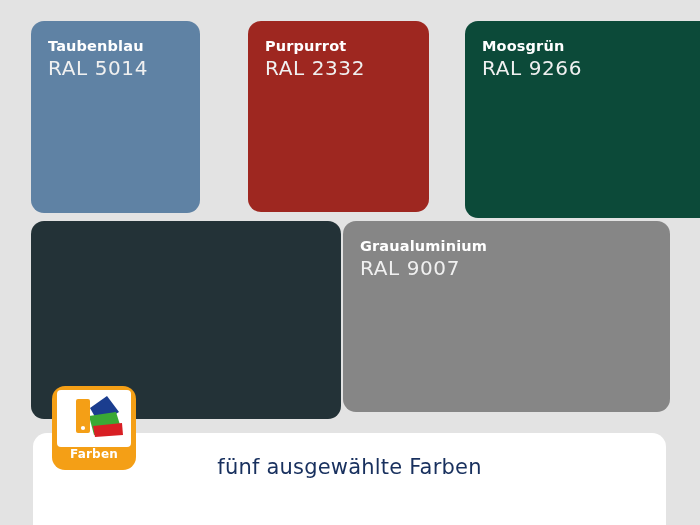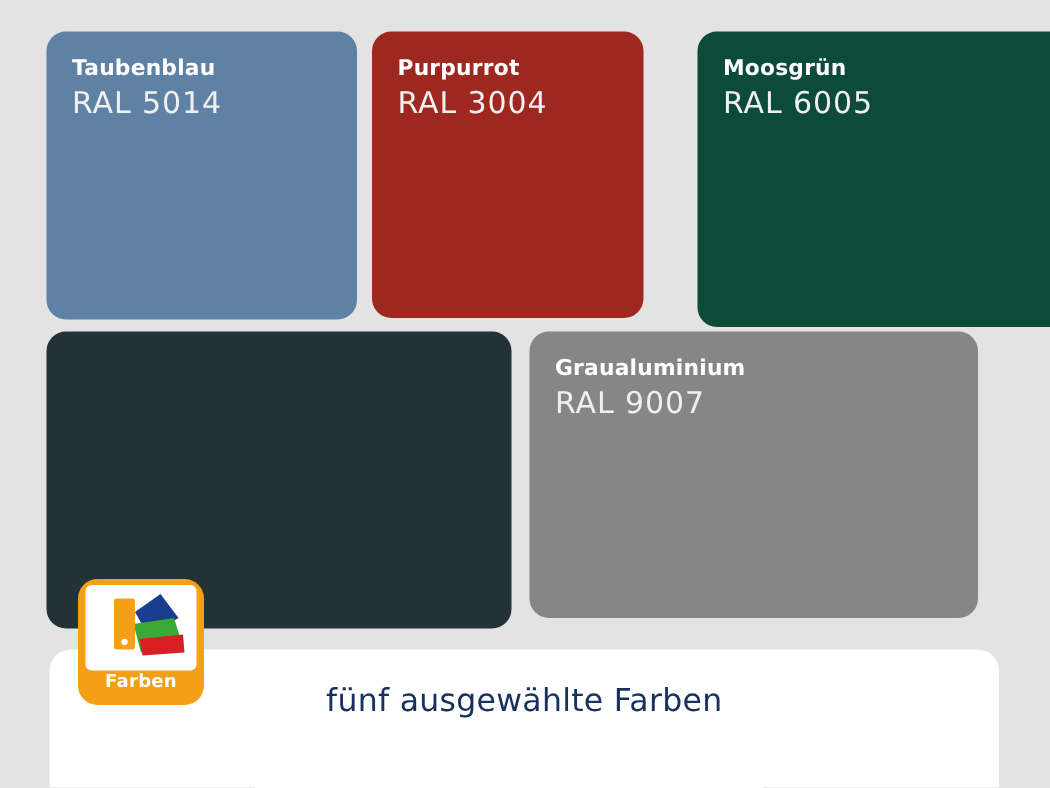--- a/index.html
+++ b/index.html
@@ -46,26 +46,26 @@
   .swatch .code {
     font-size: 20px;
     font-weight: normal;
     color: #f0f0f0;
     letter-spacing: 0.6px;
     white-space: nowrap;
     margin-top: 1px;
   }
 
   
-  #sw-taubenblau    { left: 31px;  top: 21px;  width: 207px; height: 192px; }
+  #sw-taubenblau    { left: 31px;  top: 21px;  width: 169px; height: 192px; }
   #sw-purpurrot     { left: 248px; top: 21px;  width: 181px; height: 191px; }
   #sw-moosgruen     { left: 465px; top: 21px;  width: 269px; height: 197px; }
   
   #sw-anthrazitgrau { left: 31px;  top: 221px; width: 310px; height: 198px; }
-  #sw-graualuminium { left: 353px; top: 221px; width: 299px; height: 191px; padding-left: 33px; }
+  #sw-graualuminium { left: 343px; top: 221px; width: 327px; height: 191px; padding-left: 33px; }
 
   
   #caption-panel {
     position: absolute;
     left: 33px;
     top: 433px;
     width: 633px;
     height: 92px;
     background: #ffffff;
     border-top-left-radius: 14px;
@@ -133,28 +133,28 @@
   <div class="swatch" id="sw-taubenblau" style="background: rgb(95, 130, 164);">
     <div class="labels">
       <div class="name" style="color: rgb(255, 255, 255);">Taubenblau</div>
       <div class="code">RAL 5014</div>
     </div>
   </div>
 
   <div class="swatch" id="sw-purpurrot" style="background: rgb(158, 39, 32);">
     <div class="labels">
       <div class="name" style="color: rgb(255, 255, 255);">Purpurrot</div>
-      <div class="code">RAL 3004</div>
+      <div class="code">RAL 2332</div>
     </div>
   </div>
 
   <div class="swatch" id="sw-moosgruen" style="background: rgb(12, 74, 57);">
     <div class="labels">
       <div class="name" style="color: rgb(255, 255, 255);">Moosgrün</div>
-      <div class="code">RAL 6005</div>
+      <div class="code">RAL 9266</div>
     </div>
   </div>
 
   <div class="swatch" id="sw-anthrazitgrau" style="background: rgb(35, 50, 55);">
     <div class="labels">
     </div>
   </div>
 
   <div class="swatch" id="sw-graualuminium" style="background: rgb(134, 134, 134);">
     <div class="labels">

